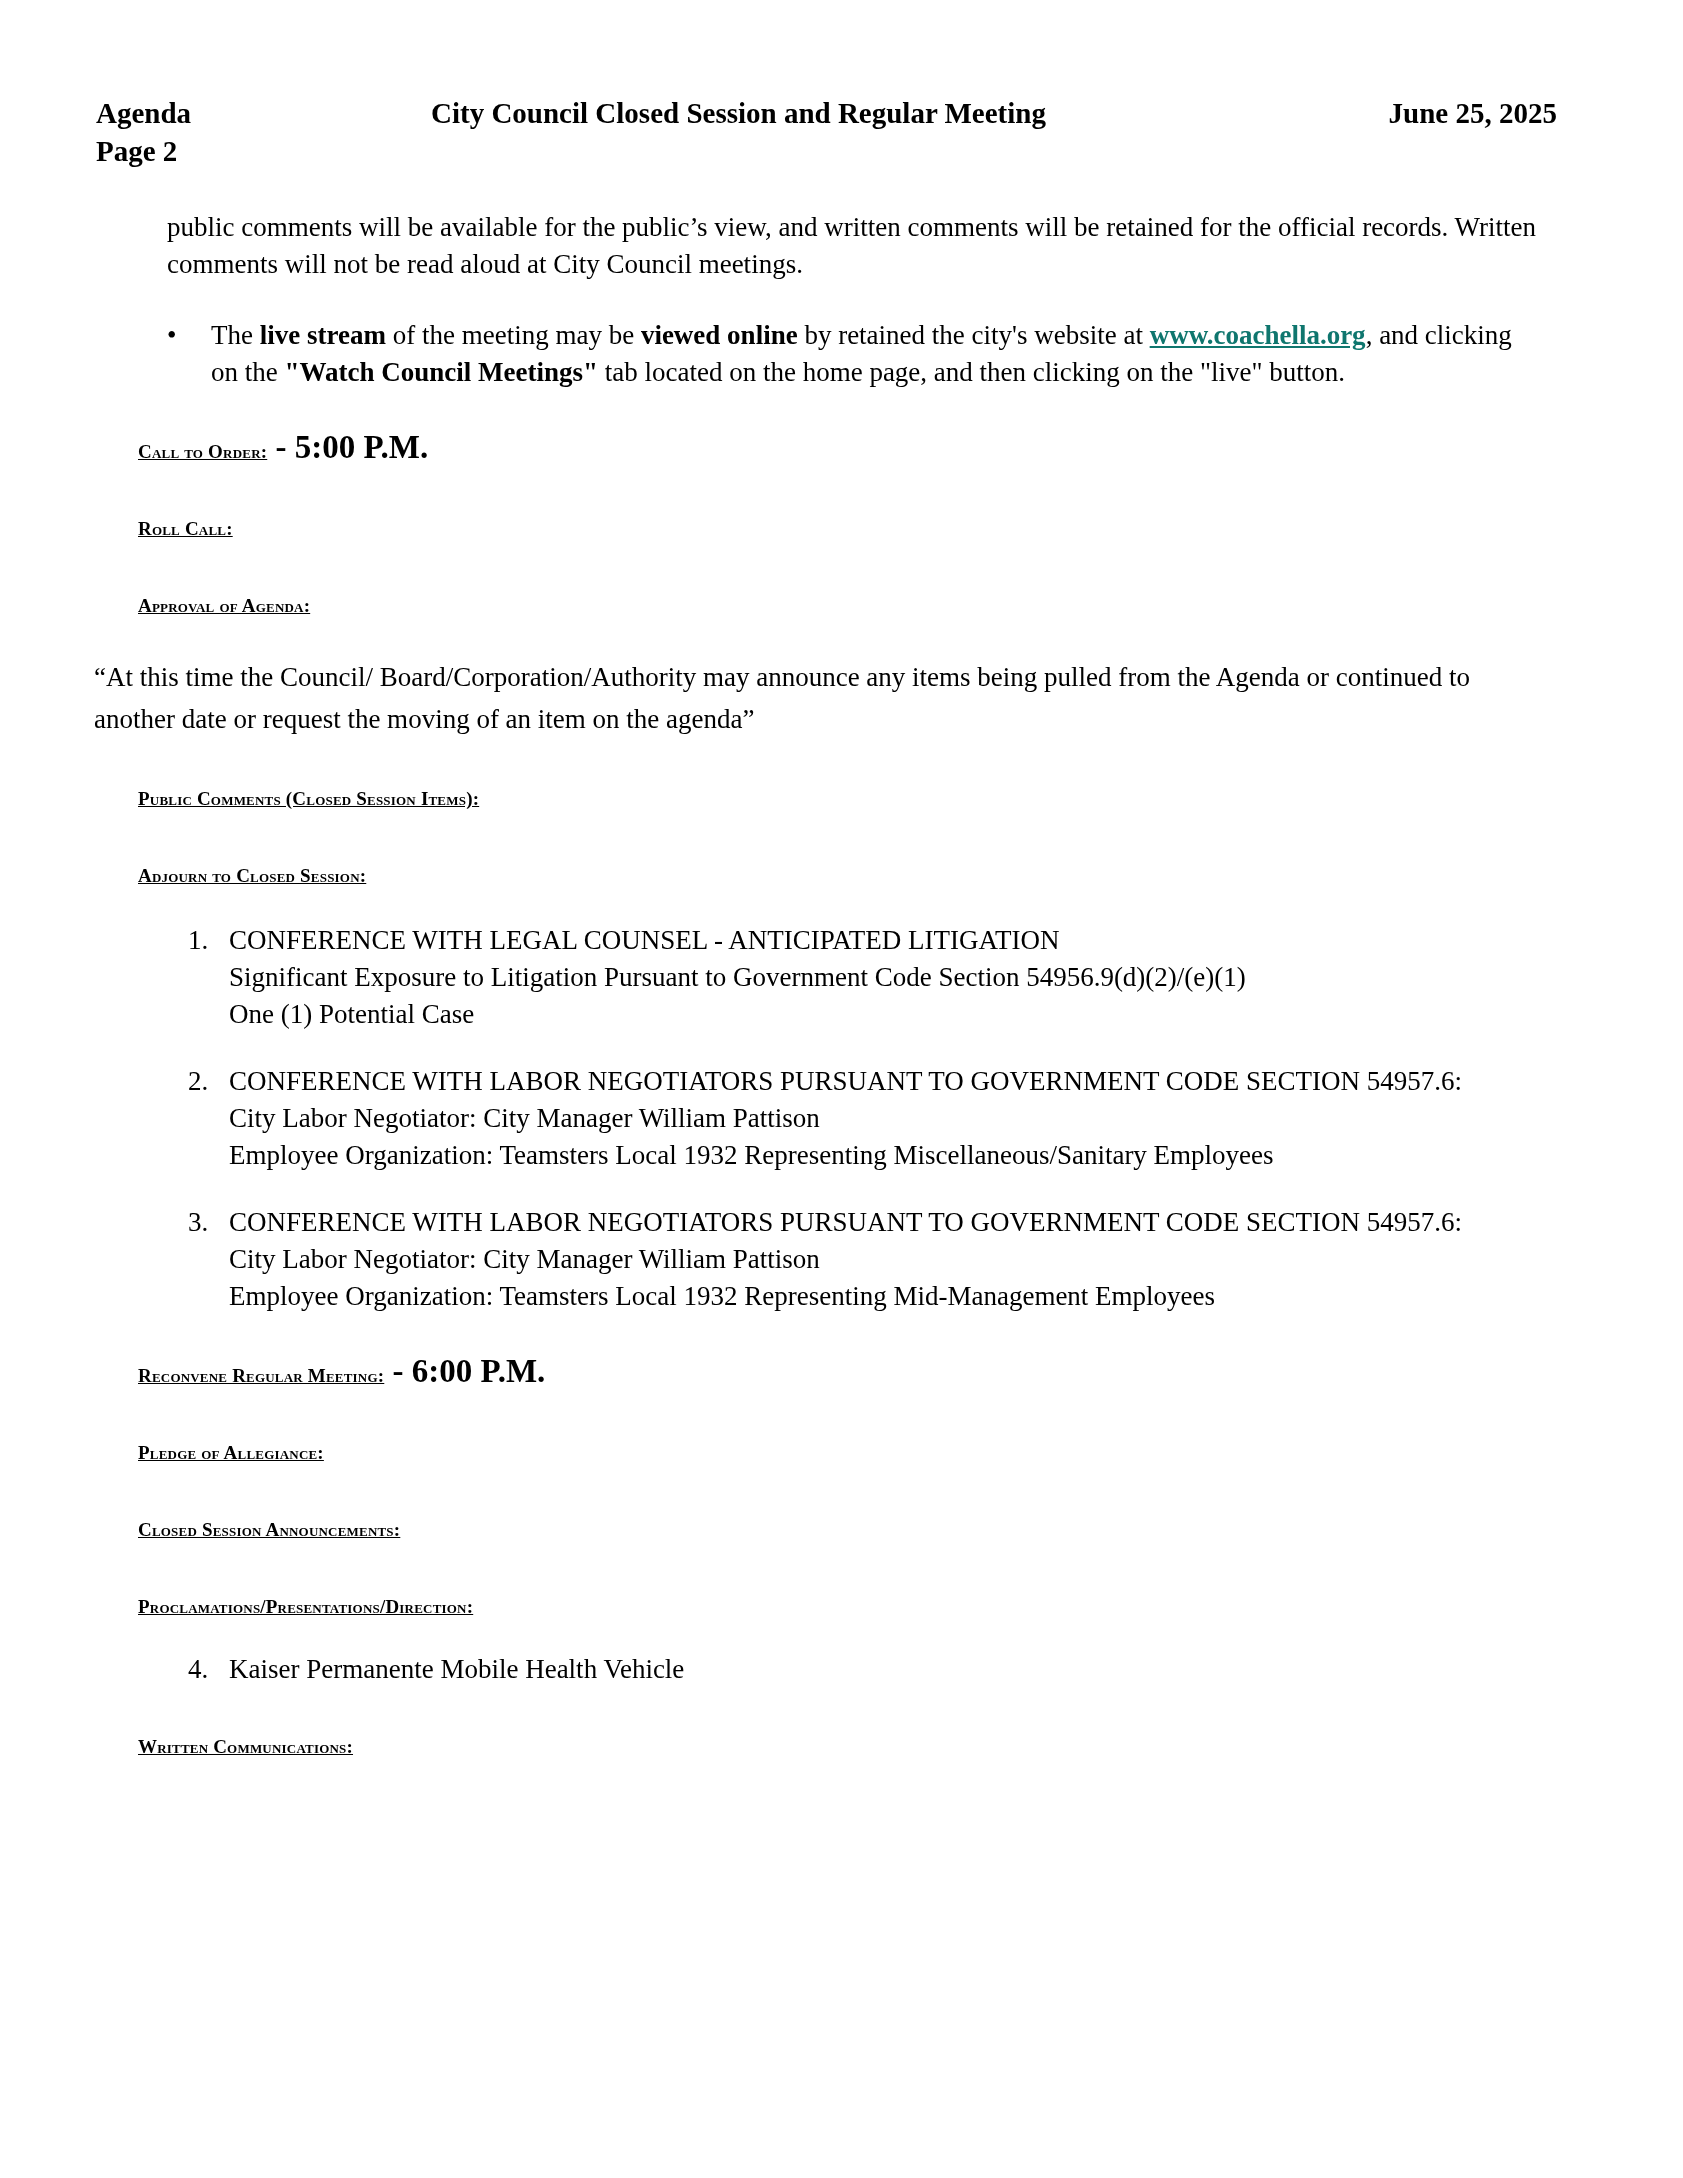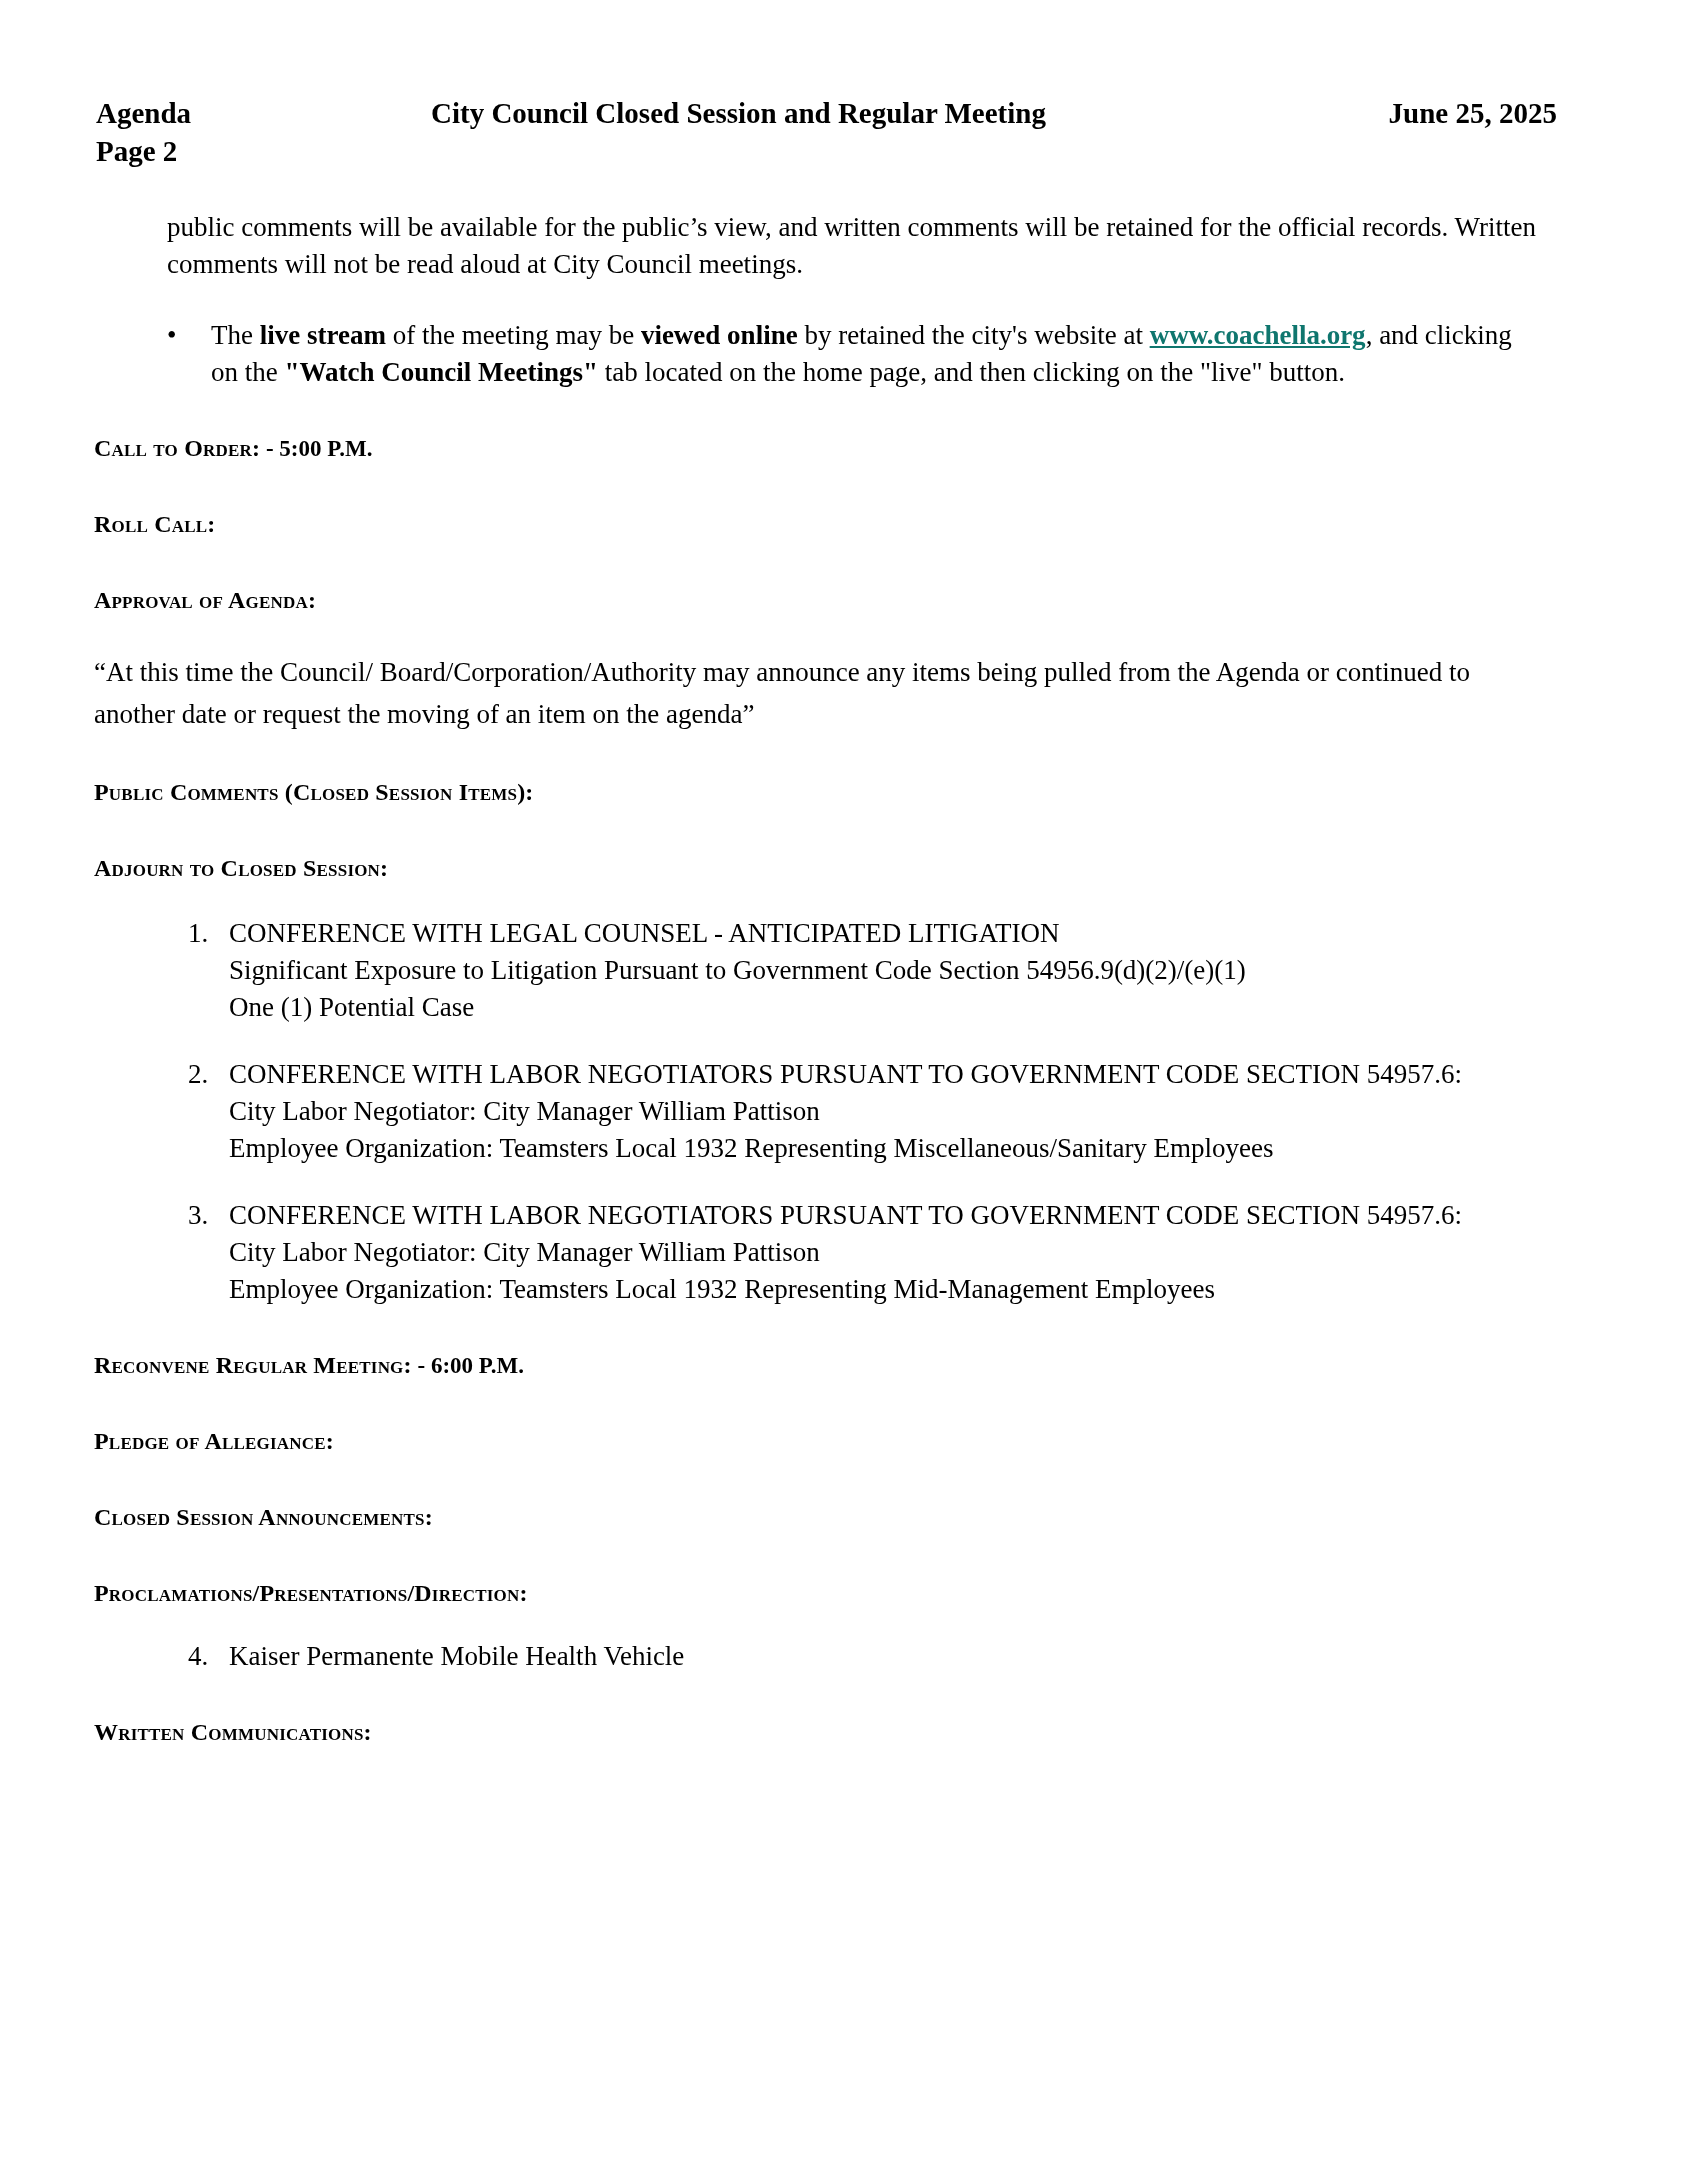--- a/index.html
+++ b/index.html
@@ -87,26 +87,28 @@
   }
 
   
   .sc-heading {
     margin: 38px 0 0 0;
     font-weight: bold;
     display: block;
   }
   .sc-heading .sc-text {
     font-variant: small-caps;
-    font-size: 24px;
+    font-size: 19px;
+    text-decoration: underline;
     letter-spacing: 0.2px;
+    margin-left: 44px;
   }
   .sc-heading .after {
     font-weight: bold;
-    font-size: 23px;
+    font-size: 33px;
     text-decoration: none;
     font-variant: normal;
   }
 
   .quote-block {
     margin: 32px 0 0 0;
     font-size: 27px;
     line-height: 42px;
     padding-right: 10px;
   }

